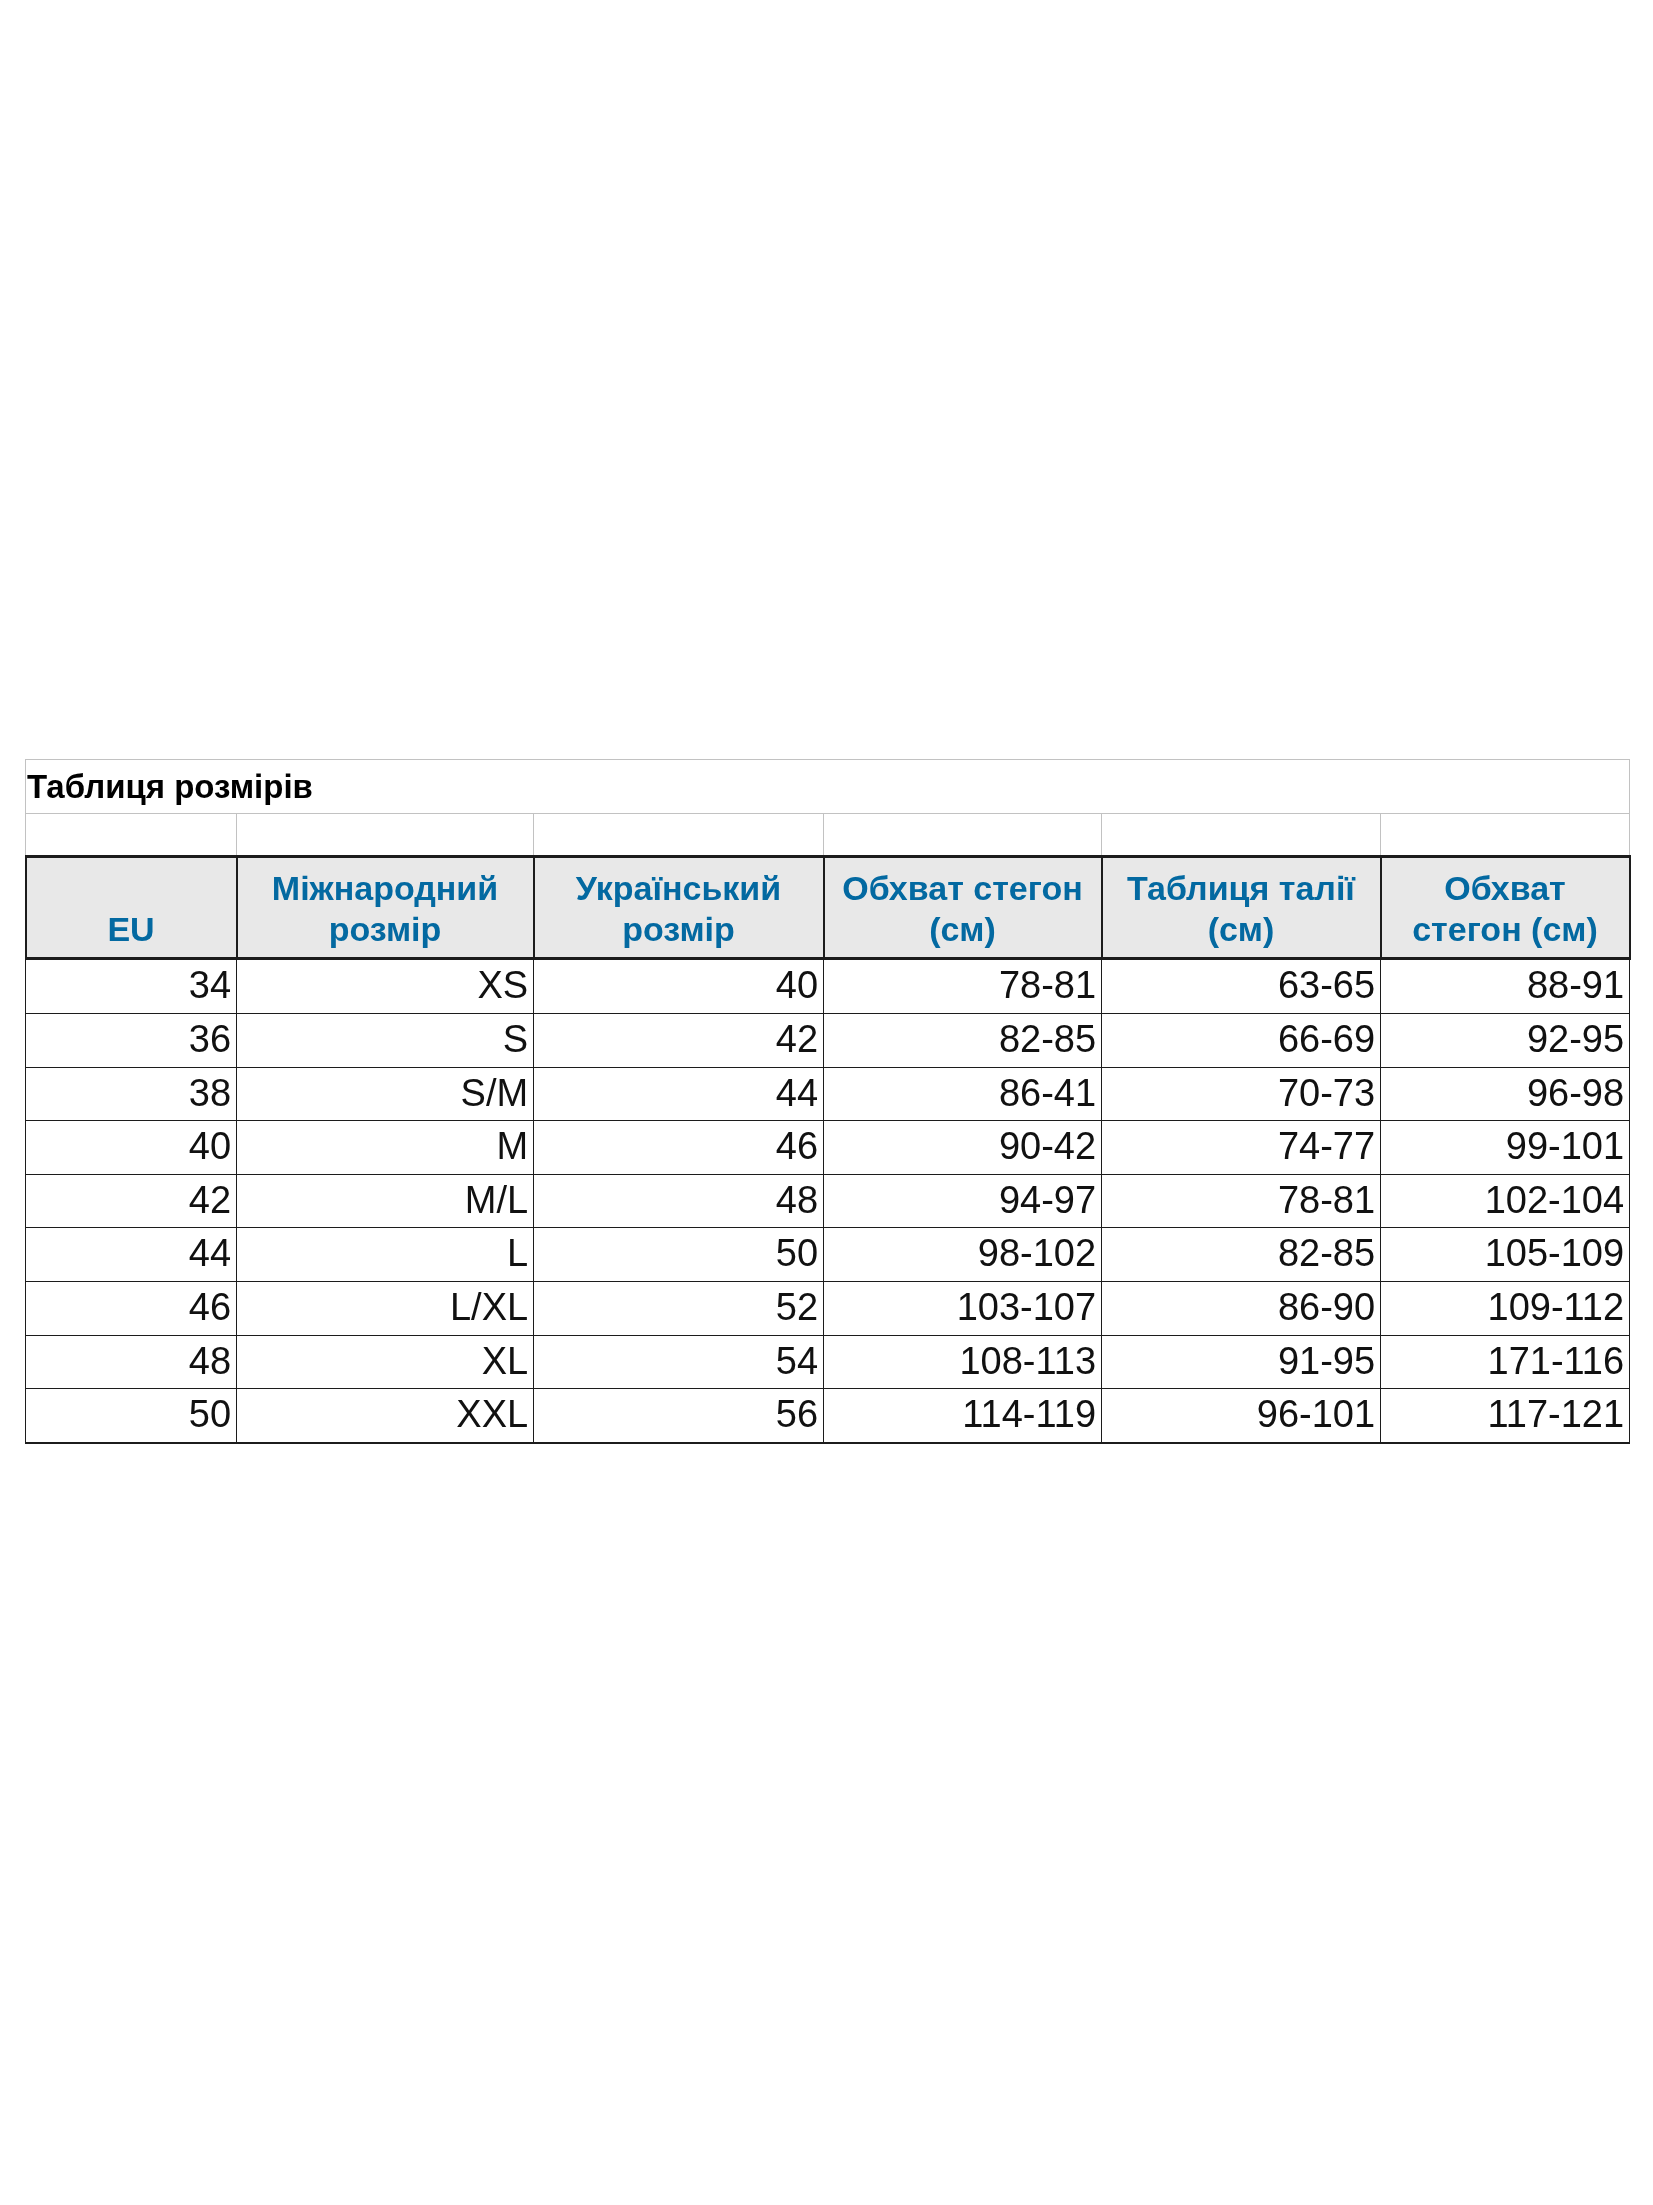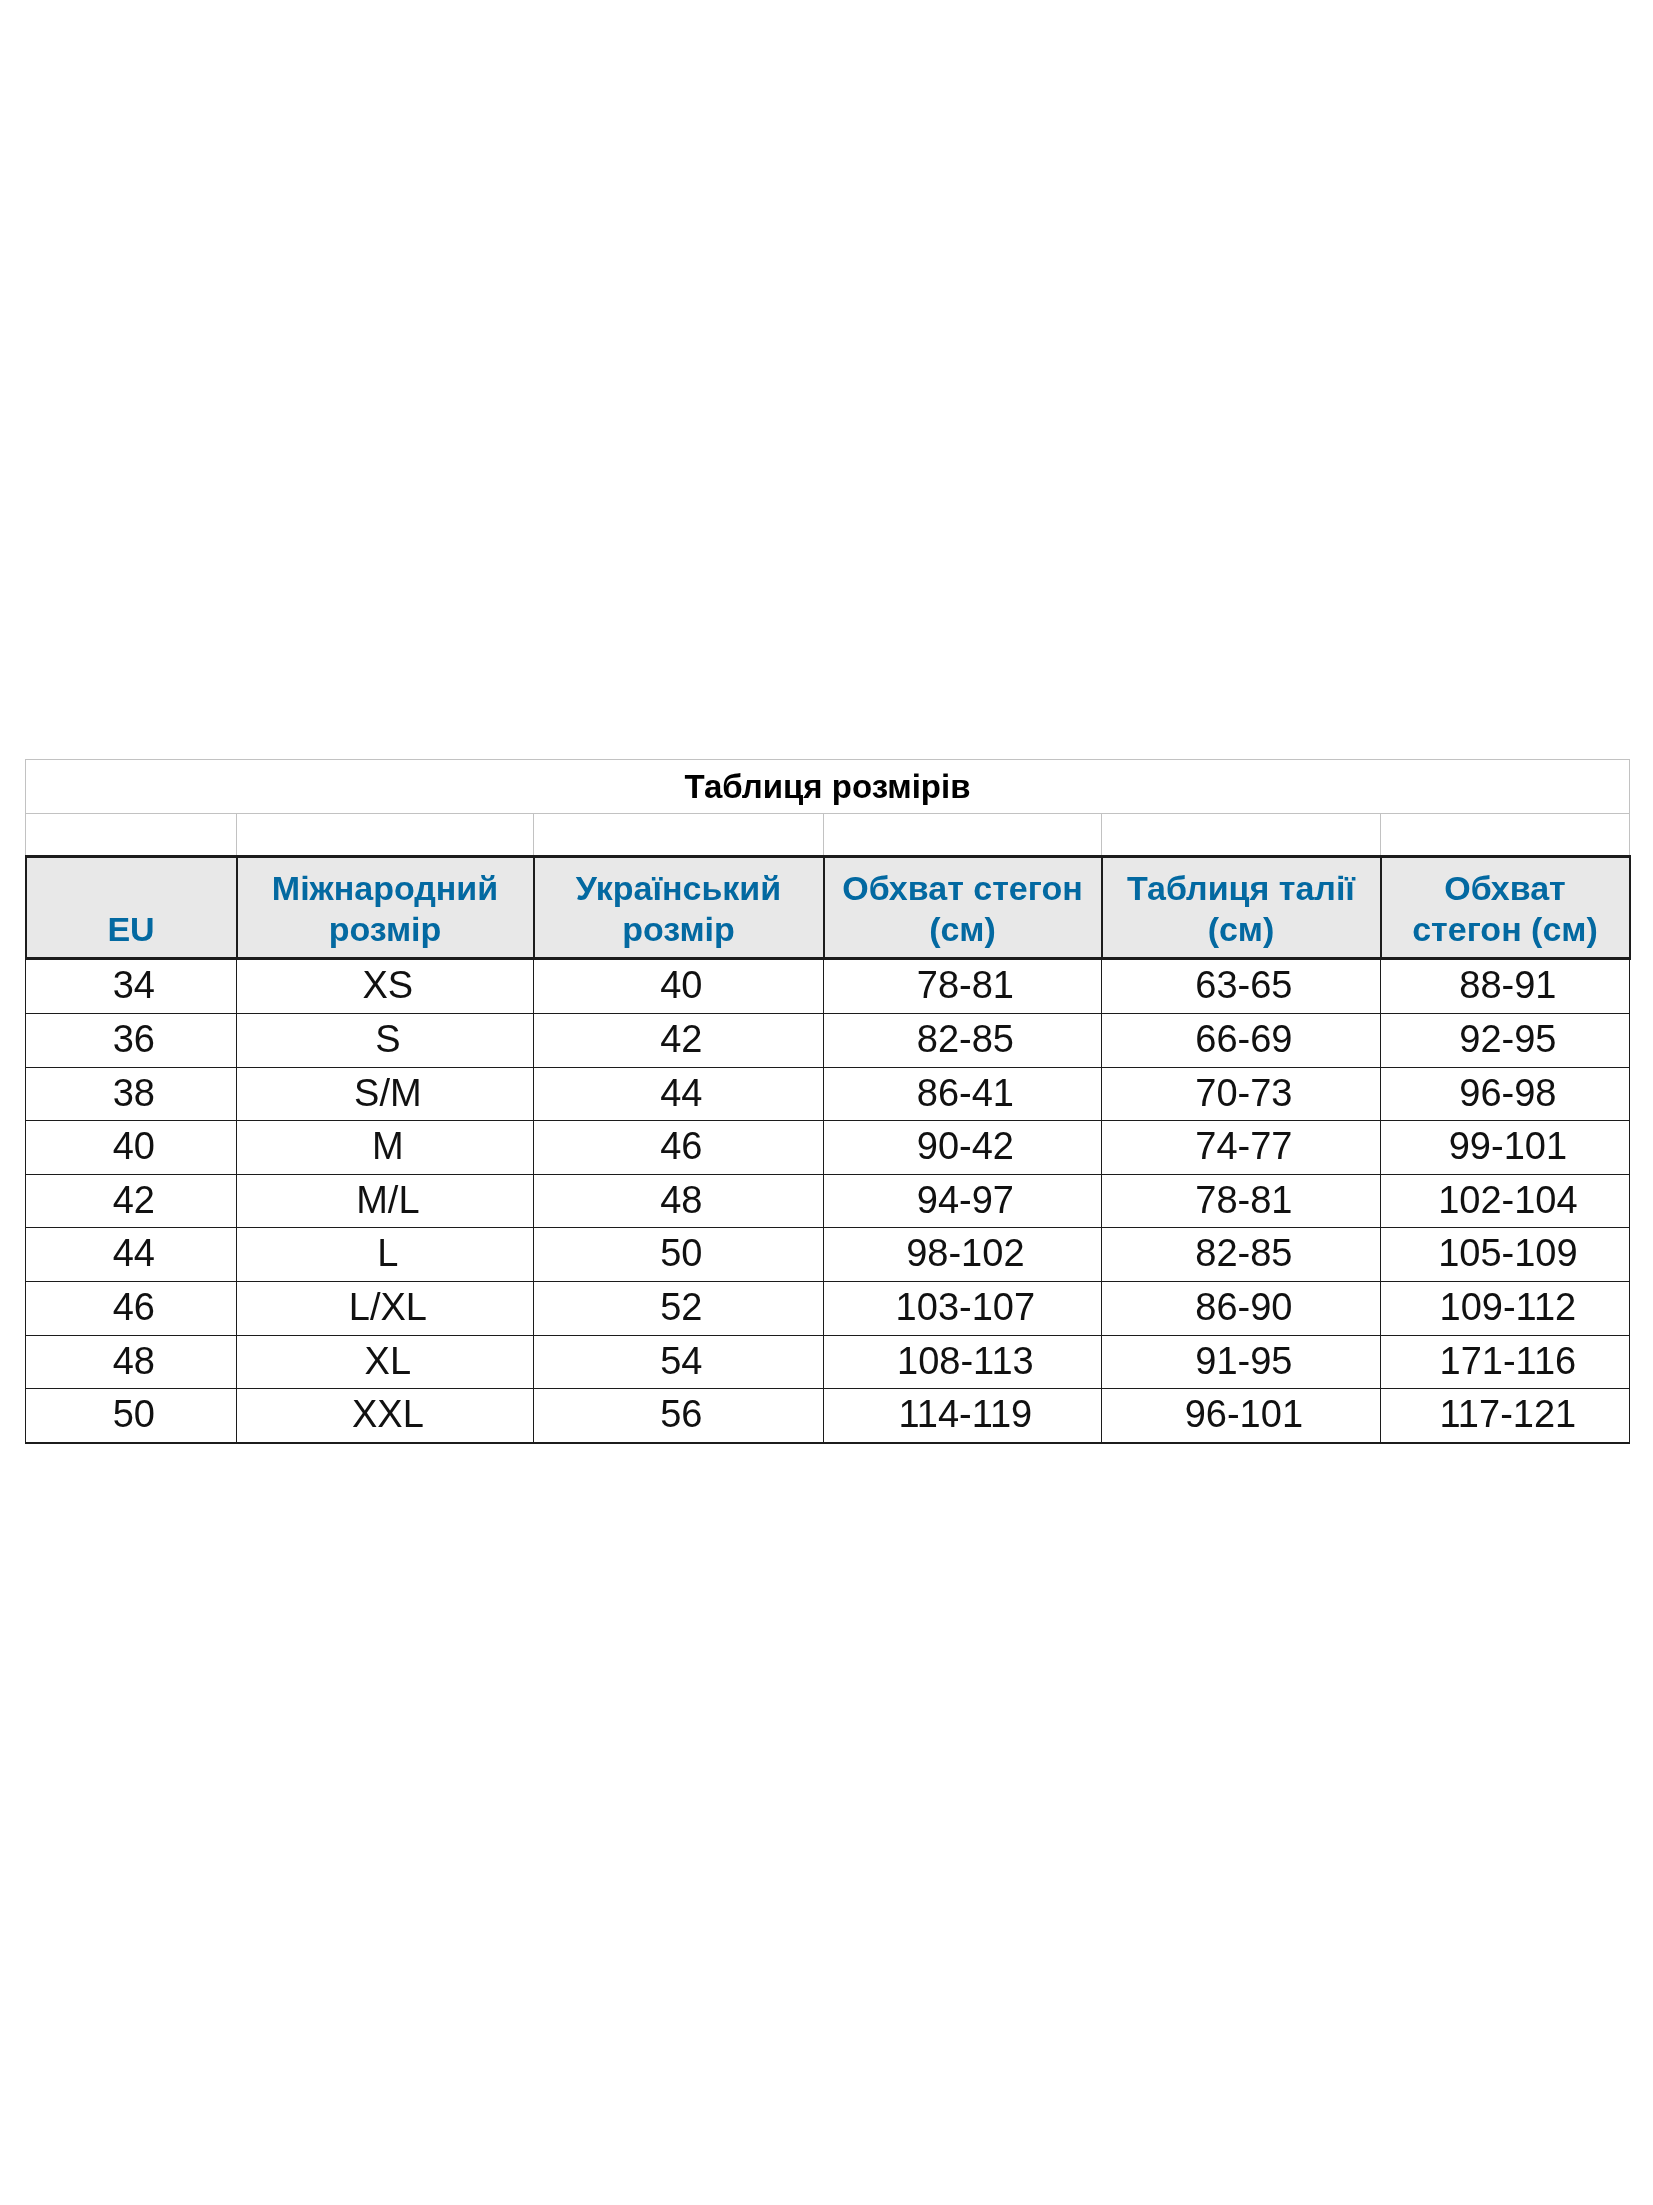--- a/index.html
+++ b/index.html
@@ -25,21 +25,20 @@
     left:24.5px;
     top:759px;
     width:1603px;
     border-collapse:collapse;
     table-layout:fixed;
   }
   
   tr.title-row td{
     height:51px;
     border:1.6px solid var(--border-light);
-    text-align:center;
     vertical-align:middle;
     font-size:33px;
     font-weight:700;
     color:#000;
     background:#fff;
   }
   
   tr.empty-row td{
     height:39px;
     border:1.6px solid var(--border-light);
@@ -60,21 +59,21 @@
     color:#0369a1;
     padding:4.9px 8.2px 6.5px 8.2px;
   }
   
   tr.data-row td{
     background:#fff;
     border:1.6px solid var(--border-dark);
     height:51px;
     font-size:38px;
     font-weight:400;
-    text-align:center;
+    text-align:right;
     vertical-align:middle;
     padding:0 4.9px 1.6px 10.6px;
     white-space:nowrap;
     overflow:hidden;
   }
   tr.data-row:last-child td{
     border-bottom-width:2.5px;
   }
 </style>
 </head>

